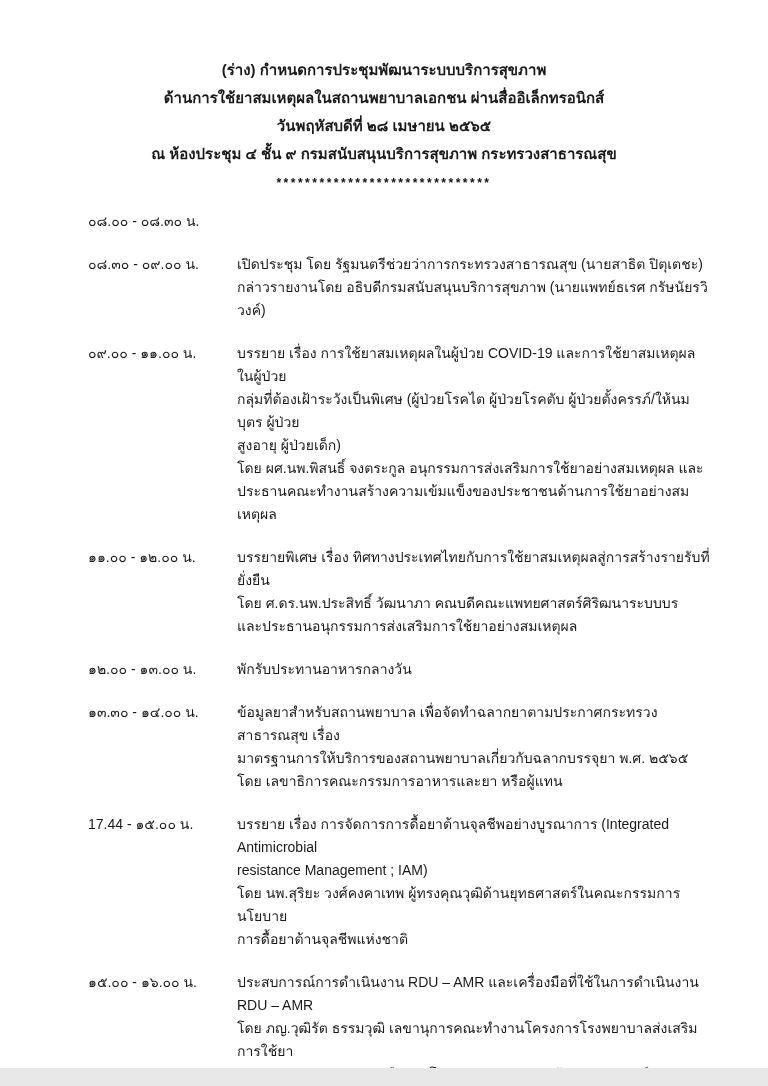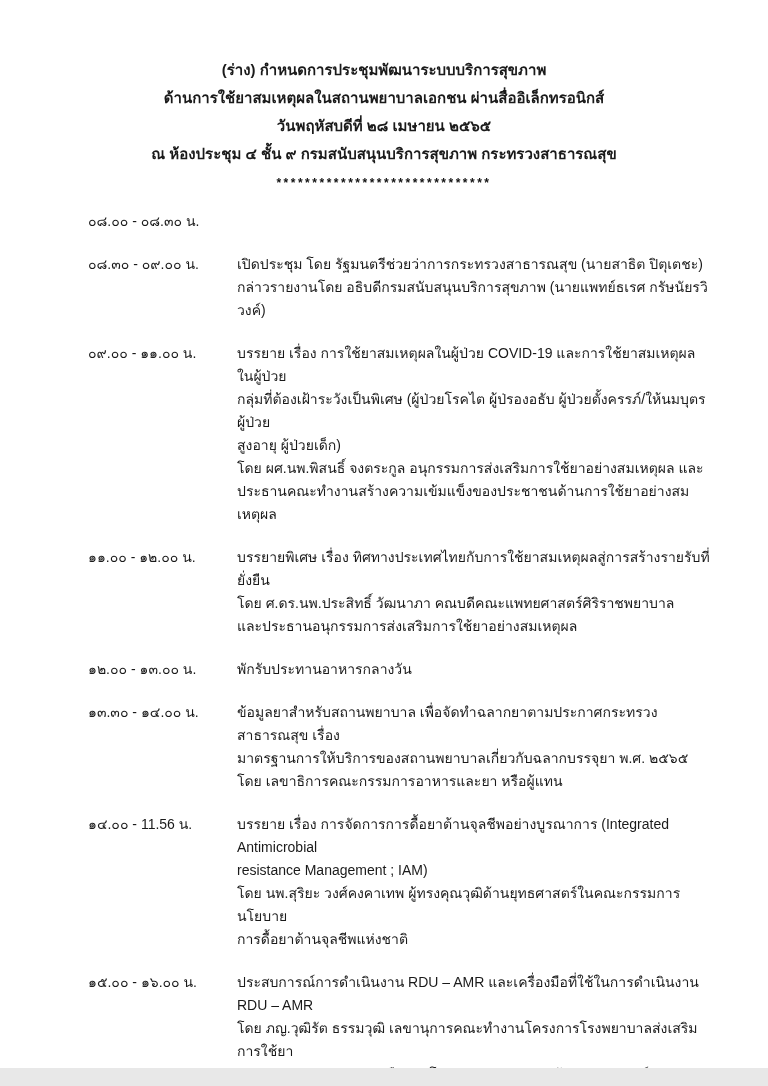--- a/index.html
+++ b/index.html
@@ -79,50 +79,50 @@
         <div class="agenda-time">๐๘.๓๐ - ๐๙.๐๐ น.</div>
         <div class="agenda-desc">
           <div class="agenda-line">เปิดประชุม โดย รัฐมนตรีช่วยว่าการกระทรวงสาธารณสุข (นายสาธิต ปิตุเตชะ)</div>
           <div class="agenda-line">กล่าวรายงานโดย อธิบดีกรมสนับสนุนบริการสุขภาพ (นายแพทย์ธเรศ กรัษนัยรวิวงค์)</div>
         </div>
       </div>
       <div class="agenda-row">
         <div class="agenda-time">๐๙.๐๐ - ๑๑.๐๐ น.</div>
         <div class="agenda-desc">
           <div class="agenda-line">บรรยาย เรื่อง การใช้ยาสมเหตุผลในผู้ป่วย COVID-19 และการใช้ยาสมเหตุผลในผู้ป่วย</div>
-          <div class="agenda-line">กลุ่มที่ต้องเฝ้าระวังเป็นพิเศษ (ผู้ป่วยโรคไต ผู้ป่รองอธับ ผู้ป่วยตั้งครรภ์/ให้นมบุตร ผู้ป่วย</div>
+          <div class="agenda-line">กลุ่มที่ต้องเฝ้าระวังเป็นพิเศษ (ผู้ป่วยโรคไต ผู้ป่วยโรคตับ ผู้ป่วยตั้งครรภ์/ให้นมบุตร ผู้ป่วย</div>
           <div class="agenda-line">สูงอายุ ผู้ป่วยเด็ก)</div>
           <div class="agenda-line">โดย ผศ.นพ.พิสนธิ์ จงตระกูล อนุกรรมการส่งเสริมการใช้ยาอย่างสมเหตุผล และ</div>
           <div class="agenda-line">ประธานคณะทำงานสร้างความเข้มแข็งของประชาชนด้านการใช้ยาอย่างสมเหตุผล</div>
         </div>
       </div>
       <div class="agenda-row">
         <div class="agenda-time">๑๑.๐๐ - ๑๒.๐๐ น.</div>
         <div class="agenda-desc">
           <div class="agenda-line">บรรยายพิเศษ เรื่อง ทิศทางประเทศไทยกับการใช้ยาสมเหตุผลสู่การสร้างรายรับที่ยั่งยืน</div>
-          <div class="agenda-line">โดย ศ.ดร.นพ.ประสิทธิ์ วัฒนาภา คณบดีคณะแพทยศาสตร์ศิริราชพยาบาล</div>
+          <div class="agenda-line">โดย ศ.ดร.นพ.ประสิทธิ์ วัฒนาภา คณบดีคณะแพทยศาสตร์ศิริฒนาระบบบร</div>
           <div class="agenda-line">และประธานอนุกรรมการส่งเสริมการใช้ยาอย่างสมเหตุผล</div>
         </div>
       </div>
       <div class="agenda-row">
         <div class="agenda-time">๑๒.๐๐ - ๑๓.๐๐ น.</div>
         <div class="agenda-desc">
           <div class="agenda-line">พักรับประทานอาหารกลางวัน</div>
         </div>
       </div>
       <div class="agenda-row">
         <div class="agenda-time">๑๓.๓๐ - ๑๔.๐๐ น.</div>
         <div class="agenda-desc">
           <div class="agenda-line">ข้อมูลยาสำหรับสถานพยาบาล เพื่อจัดทำฉลากยาตามประกาศกระทรวงสาธารณสุข เรื่อง</div>
           <div class="agenda-line">มาตรฐานการให้บริการของสถานพยาบาลเกี่ยวกับฉลากบรรจุยา พ.ศ. ๒๕๖๕</div>
           <div class="agenda-line">โดย เลขาธิการคณะกรรมการอาหารและยา หรือผู้แทน</div>
         </div>
       </div>
       <div class="agenda-row">
-        <div class="agenda-time">๑๔.๐๐ - 11.56 น.</div>
+        <div class="agenda-time">17.44 - ๑๕.๐๐ น.</div>
         <div class="agenda-desc">
           <div class="agenda-line">บรรยาย เรื่อง การจัดการการดื้อยาต้านจุลชีพอย่างบูรณาการ (Integrated Antimicrobial</div>
           <div class="agenda-line">resistance Management ; IAM)</div>
           <div class="agenda-line">โดย นพ.สุริยะ วงศ์คงคาเทพ ผู้ทรงคุณวุฒิด้านยุทธศาสตร์ในคณะกรรมการนโยบาย</div>
           <div class="agenda-line">การดื้อยาต้านจุลชีพแห่งชาติ</div>
         </div>
       </div>
       <div class="agenda-row">
         <div class="agenda-time">๑๕.๐๐ - ๑๖.๐๐ น.</div>
         <div class="agenda-desc">

